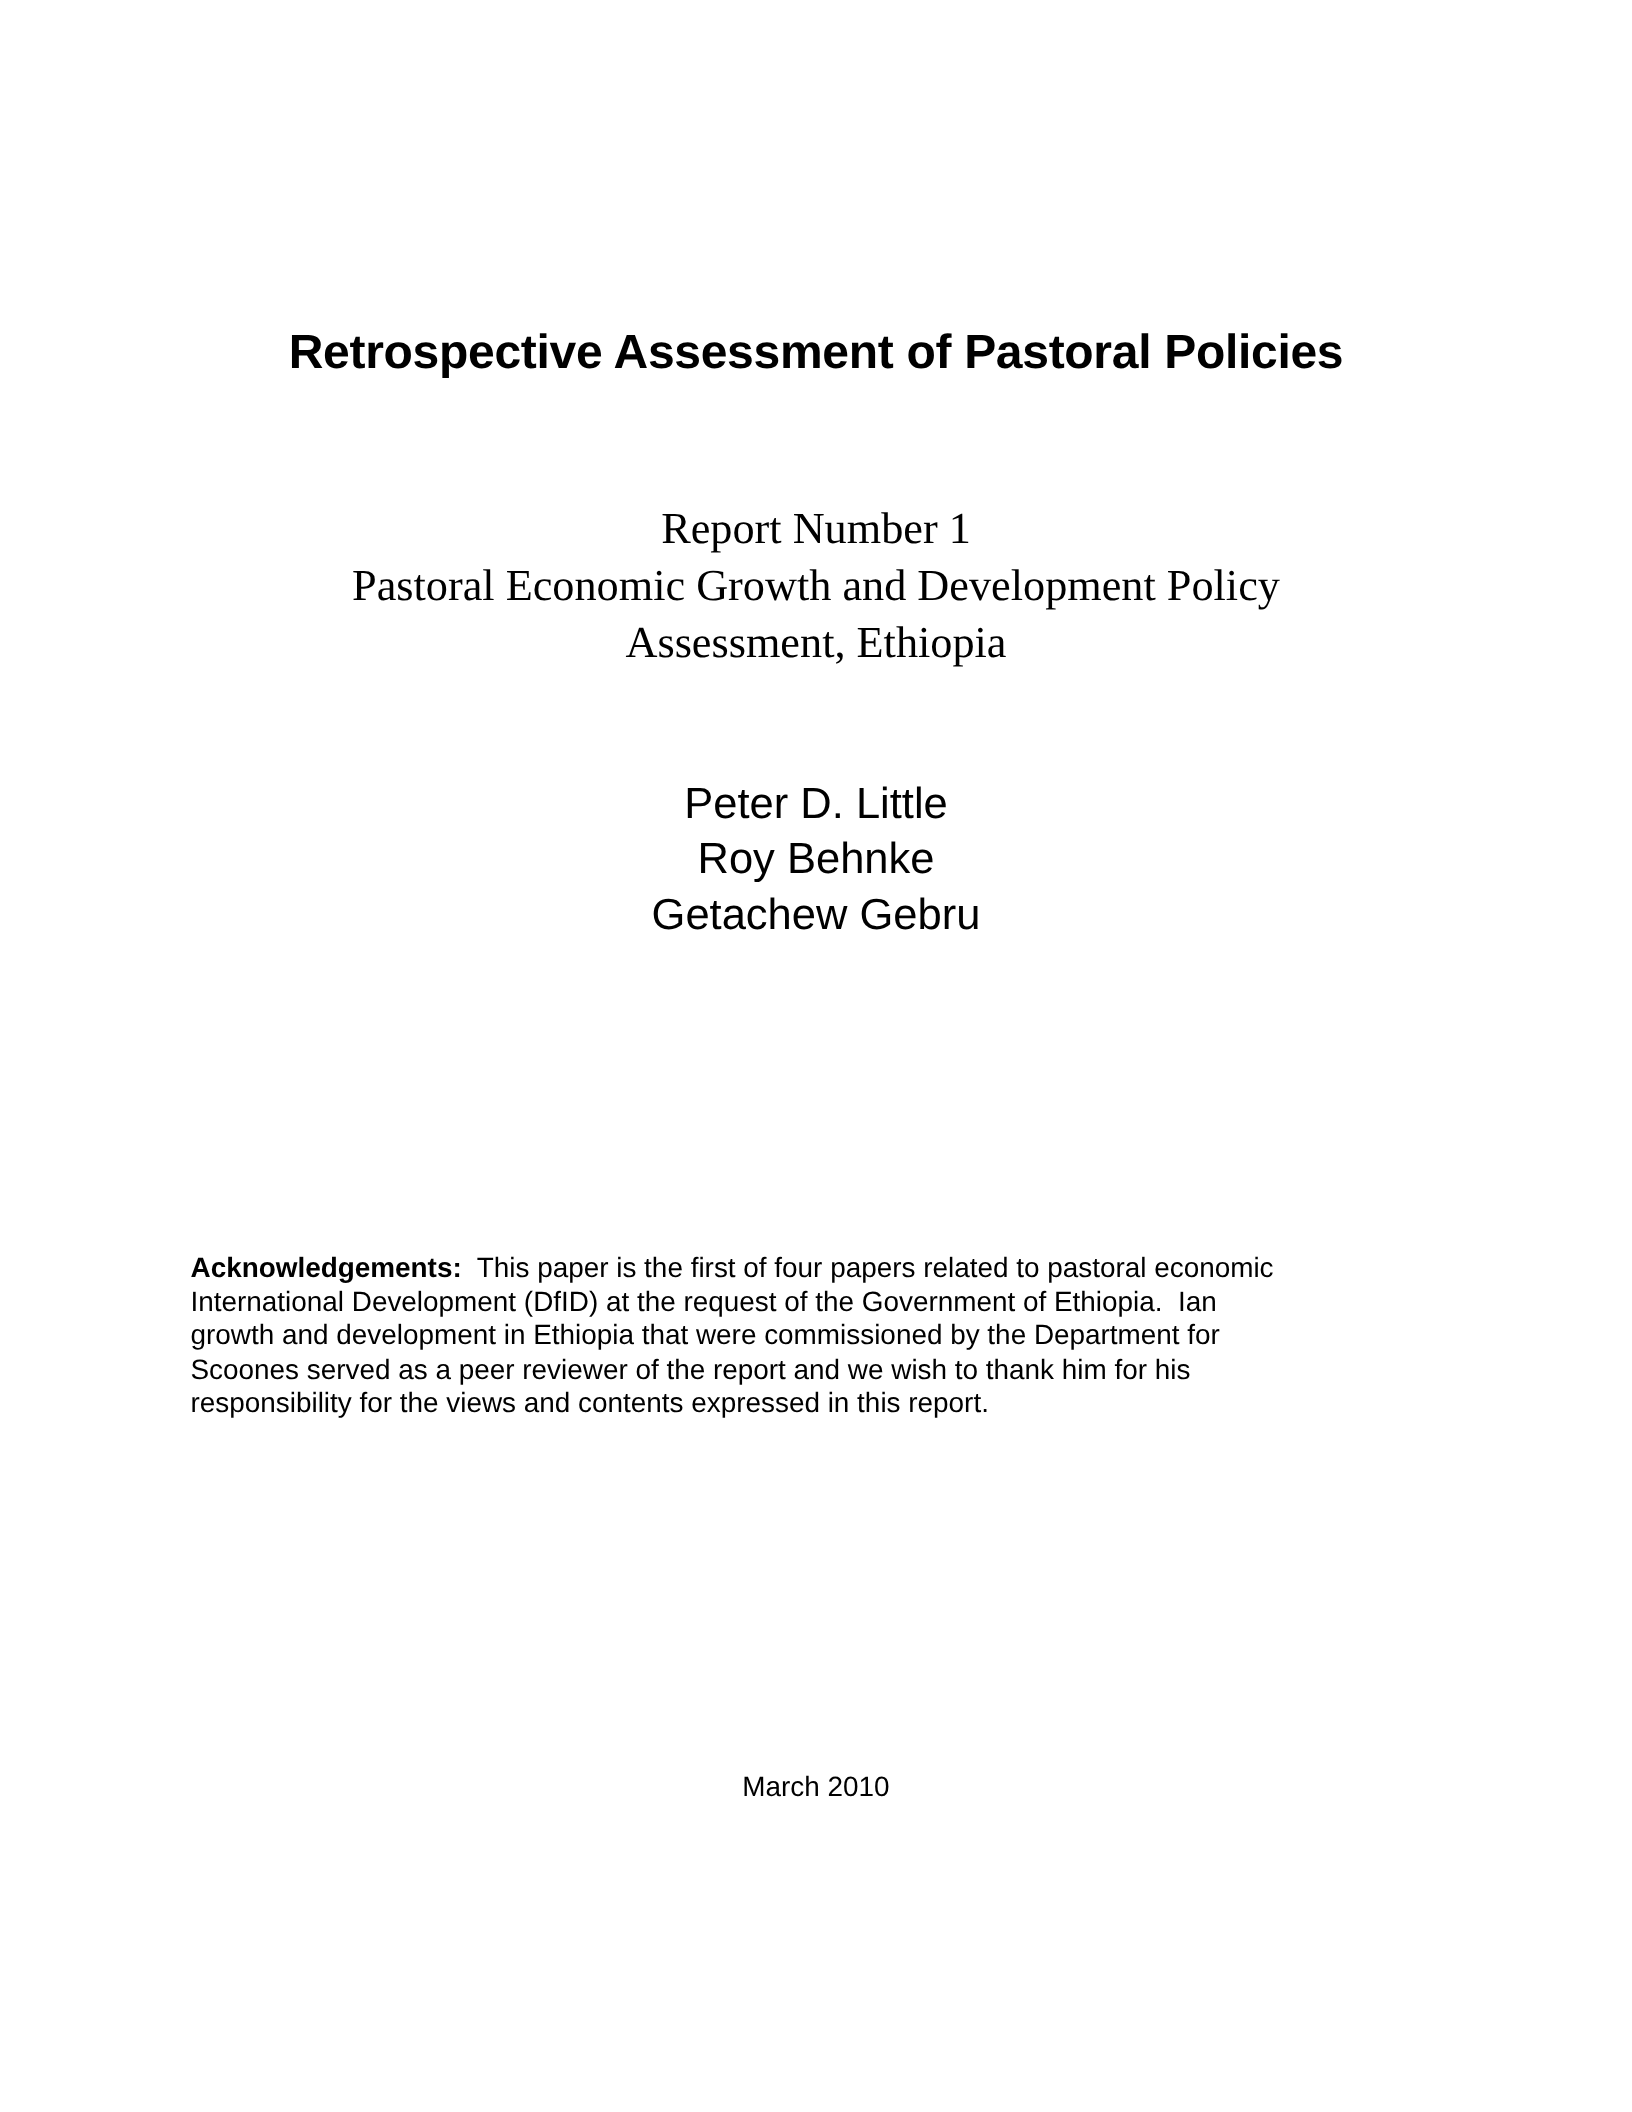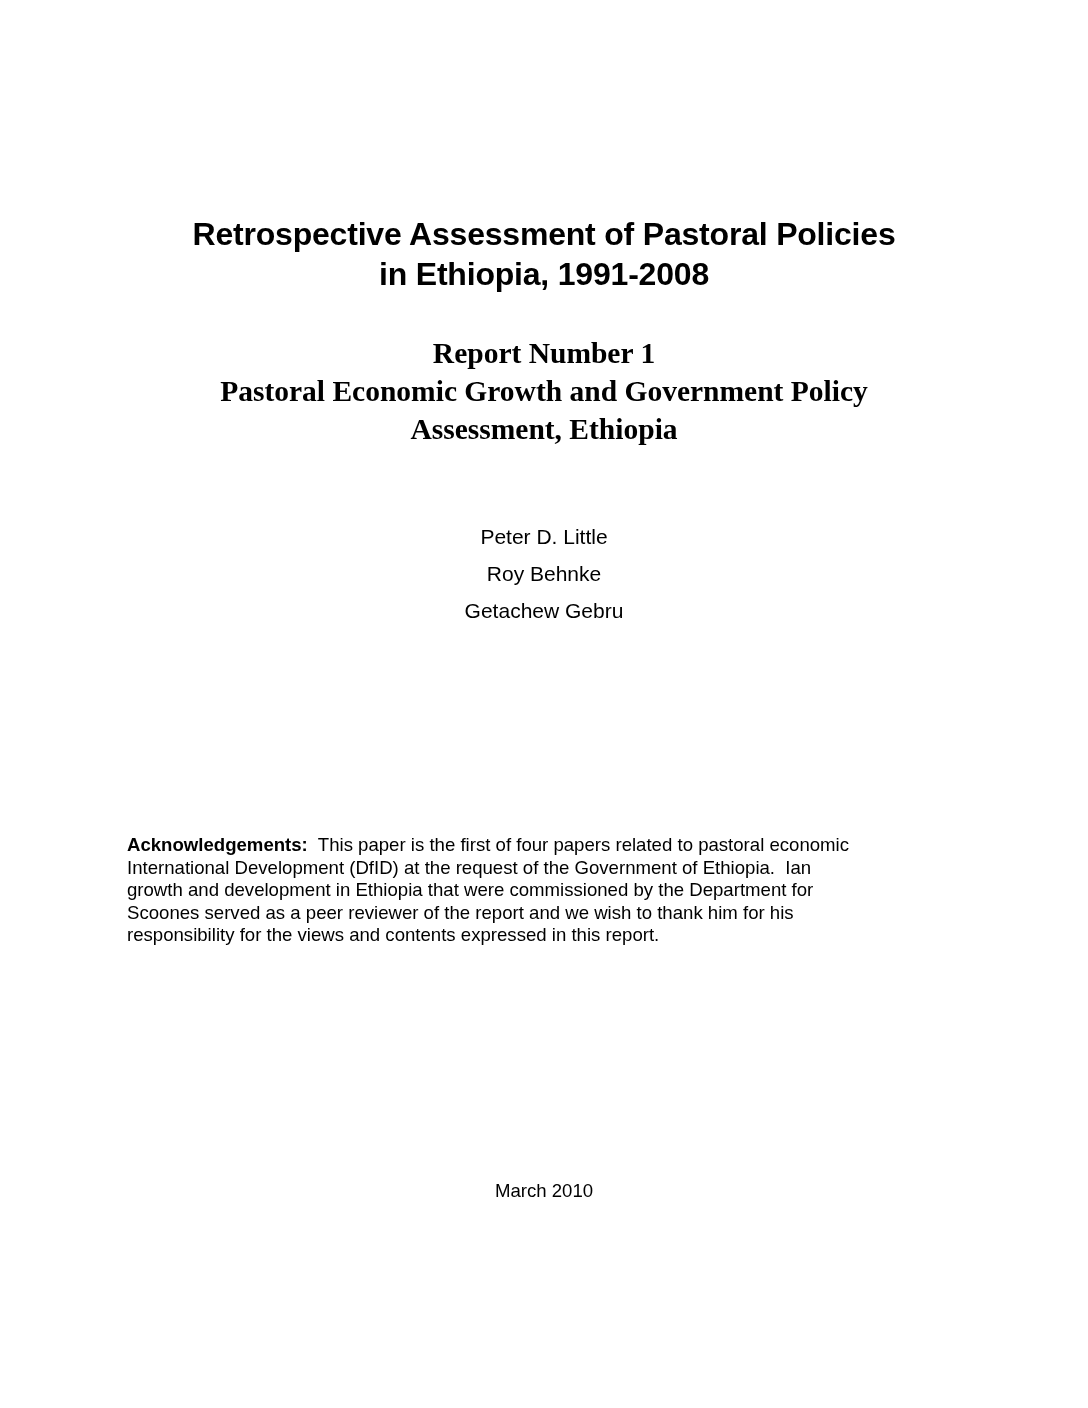--- a/index.html
+++ b/index.html
@@ -6,49 +6,48 @@
   body { width: 1088px; height: 1408px; position: relative; overflow: hidden; color: #000; }
   .title {
     position: absolute; left: 0; width: 1088px; top: 214px;
     text-align: center; font-family: "Liberation Sans", sans-serif;
     font-weight: bold; font-size: 32px; line-height: 40px; letter-spacing: -0.2px;
   }
   .title div { display: block; }
   .subtitle {
     position: absolute; left: 0; width: 1088px; top: 334px;
     text-align: center; font-family: "Liberation Serif", serif;
-    font-weight: bold; font-size: 29.5px; line-height: 38px;
+    font-weight: normal; font-size: 29.5px; line-height: 38px;
   }
   .authors {
     position: absolute; left: 0; width: 1088px; top: 518px;
     text-align: center; font-family: "Liberation Sans", sans-serif;
-    font-size: 21px; line-height: 37px;
+    font-size: 29px; line-height: 37px;
   }
   .ack {
     position: absolute; left: 127px; width: 840px; top: 834px;
     font-family: "Liberation Sans", sans-serif; font-size: 18.6px; line-height: 22.6px;
   }
   .ack .line { display: block; white-space: nowrap; }
   .ack .label { font-weight: bold; margin-top: 20px; }
   .date {
     position: absolute; left: 0; width: 1088px; top: 1180px;
     text-align: center; font-family: "Liberation Sans", sans-serif; font-size: 18.6px;
   }
 </style>
 </head>
 <body>
 
 <div class="title">
   <div>Retrospective Assessment of Pastoral Policies</div>
-  <div>in Ethiopia, 1991-2008</div>
 </div>
 
 <div class="subtitle">
   <div>Report Number 1</div>
-  <div>Pastoral Economic Growth and Government Policy</div>
+  <div>Pastoral Economic Growth and Development Policy</div>
   <div>Assessment, Ethiopia</div>
 </div>
 
 <div class="authors">
   <div>Peter D. Little</div>
   <div>Roy Behnke</div>
   <div>Getachew Gebru</div>
 </div>
 
 <div class="ack">

